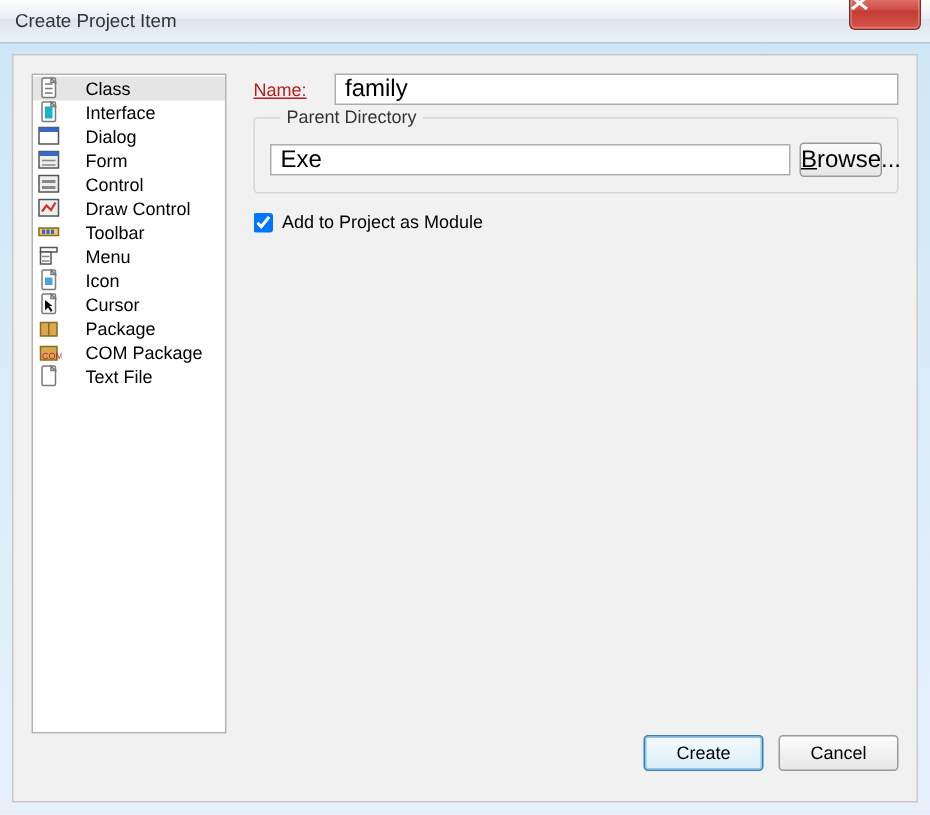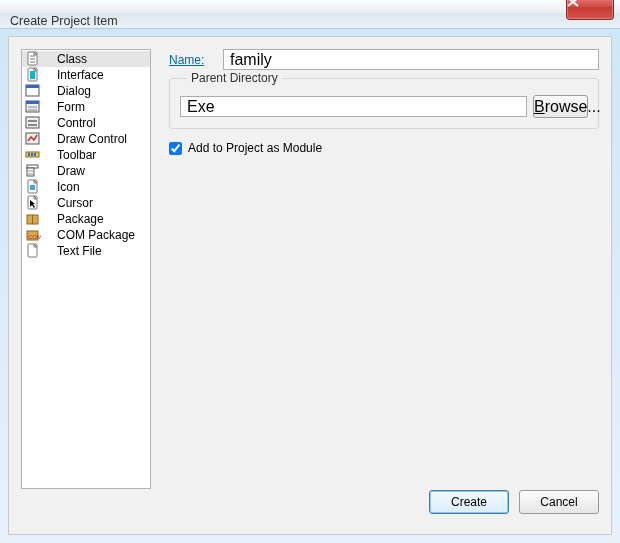--- a/index.html
+++ b/index.html
@@ -16,21 +16,21 @@
     position: relative;
     width: 620px;
     height: 543px;
     box-sizing: border-box;
   }
   .titlebar {
     height: 28px;
     background: linear-gradient(#fdfefe, #e9eef4 45%, #dde5ee 46%, #eaf1f8);
     border-bottom: 1px solid #b8c7d8;
     display: flex;
-    align-items: flex-end;
+    align-items: center;
     padding: 0 0 0 10px;
     position: relative;
   }
   .titlebar-title {
     color: #333;
     font-size: 12.5px;
   }
   .close-btn {
     position: absolute;
     right: 6px;
@@ -102,21 +102,21 @@
   .field-row {
     display: flex;
     align-items: center;
     gap: 10px;
     margin-bottom: 8px;
   }
   .field-label {
     width: 44px;
     text-decoration: underline;
     text-underline-offset: 1px;
-    color: #0369a1;
+    color: #b91c1c;
   }
   .text-input {
     flex: 1;
     height: 21px;
     border: 1px solid #abadb3;
     background: #fff;
     padding: 0 6px;
     font-family: inherit;
     font-size: 16px;
     box-sizing: border-box;
@@ -280,21 +280,21 @@
           </div>
           <div class="list-item">
             <span class="ico">
               <svg width="16" height="16">
                 <rect x="2" y="2" width="11" height="3" fill="#fff" stroke="#555"></rect>
                 <rect x="2" y="5" width="7" height="8" fill="#fff" stroke="#555"></rect>
                 <line x1="3" y1="8" x2="8" y2="8" stroke="#888"></line>
                 <line x1="3" y1="11" x2="8" y2="11" stroke="#888"></line>
               </svg>
             </span>
-            <span class="lbl">Draw</span>
+            <span class="lbl">Menu</span>
           </div>
           <div class="list-item">
             <span class="ico">
               <svg width="16" height="16">
                 <rect x="3" y="1" width="9" height="13" rx="1" fill="#fff" stroke="#7a7a7a"></rect>
                 <path d="M9 1 L12 4 L9 4 Z" fill="#d9d9d9" stroke="#7a7a7a"></path>
                 <rect x="5" y="6" width="5" height="5" fill="#4aa3df"></rect>
               </svg>
             </span>
             <span class="lbl">Icon</span>

